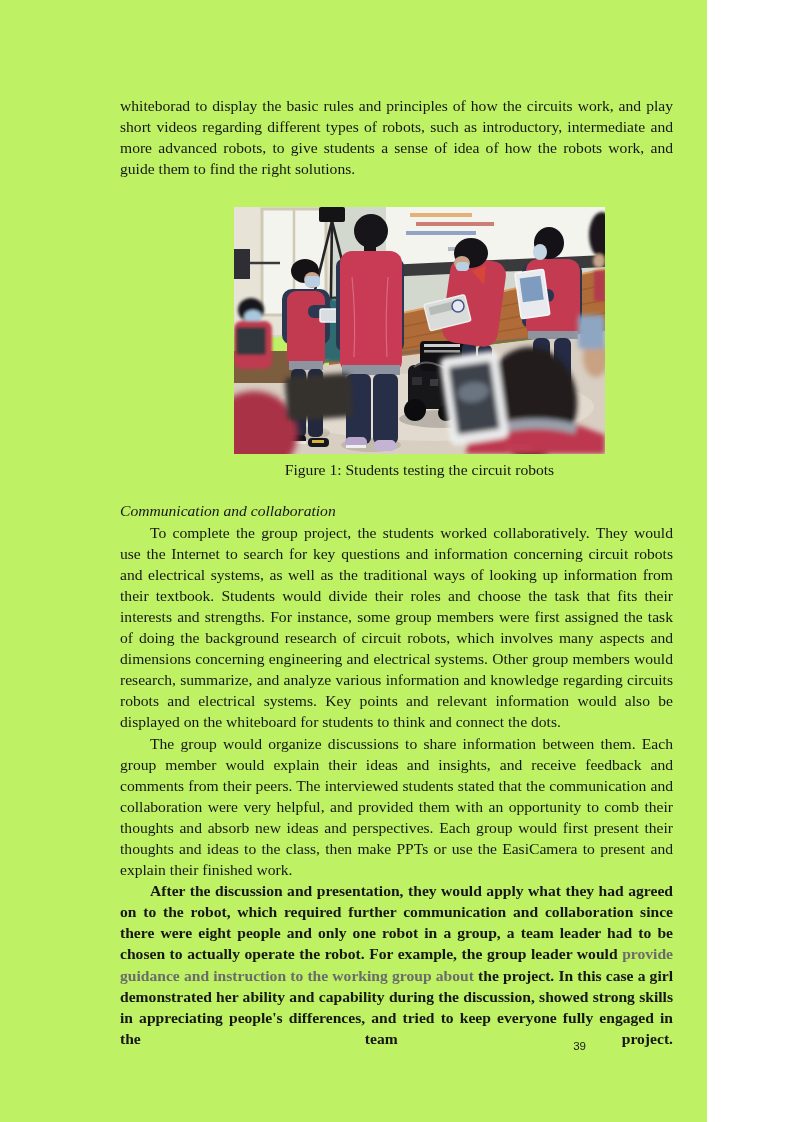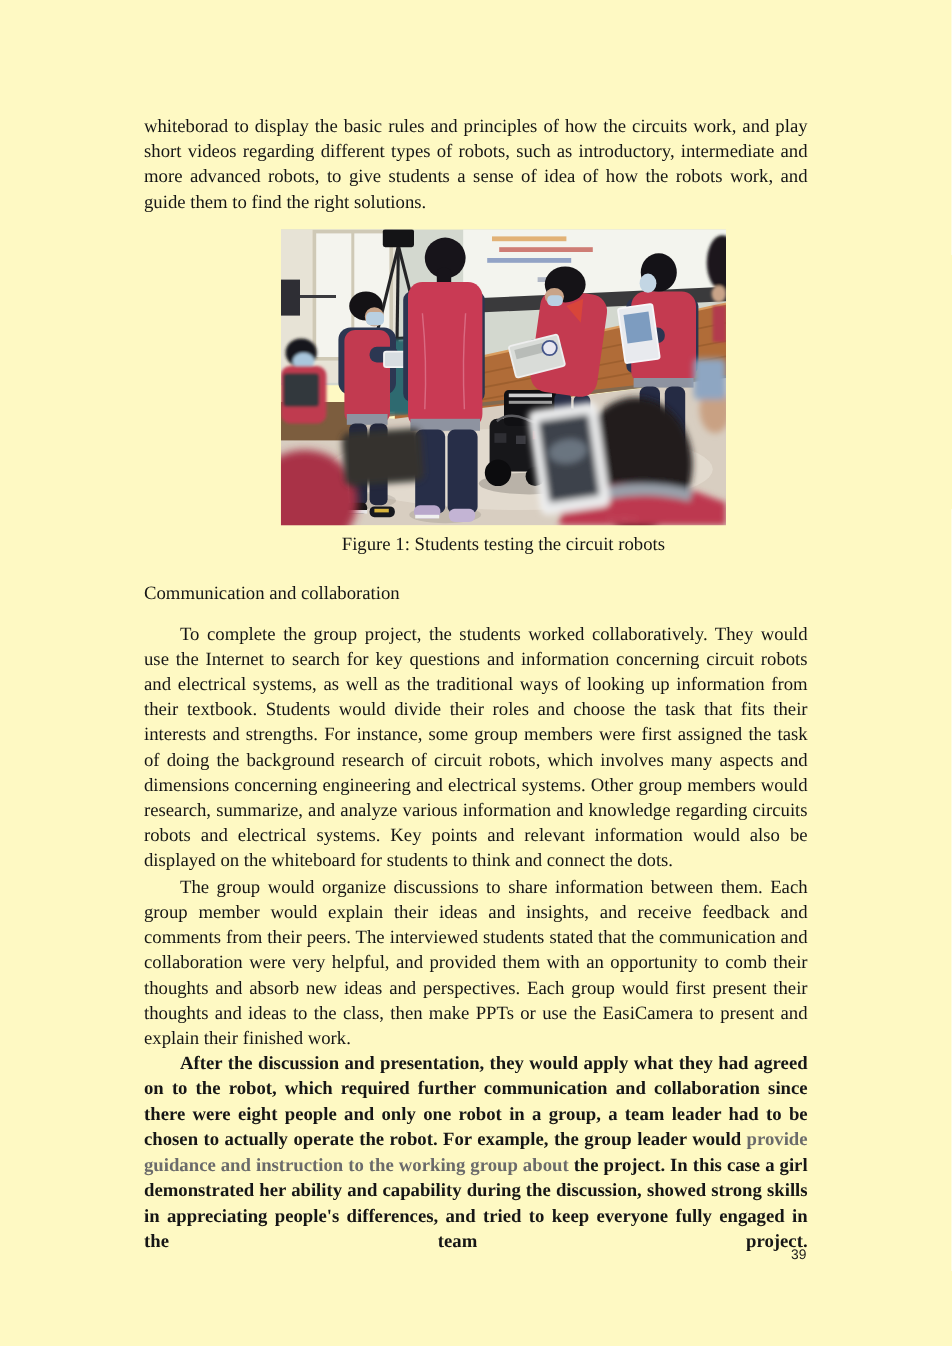--- a/index.html
+++ b/index.html
@@ -1,20 +1,20 @@
 <!DOCTYPE html>
 <html><head>
 <meta charset="utf-8">
 <style>
   html, body { margin: 0; padding: 0; background: #ffffff; }
   .page {
     position: relative;
-    width: 793px;
+    width: 707px;
     height: 1122px;
-    background: #fef9c3;
+    background: #bef264;
     font-family: "Liberation Serif", "DejaVu Serif", serif;
     color: #161616;
     overflow: hidden;
   }
   .content {
     position: absolute;
     left: 120px;
     top: 95px;
     width: 553px;
     font-size: 15.6px;
@@ -22,37 +22,38 @@
   }
   p.para {
     margin: 0;
     text-align: justify;
     text-align-last: left;
   }
   p.para.indent { text-indent: 30px; }
   p.para.justify-last { text-align-last: justify; font-weight: bold; }
   .gray-span { color: #6b6b6b; }
   .figure-block {
-    margin: 12px 0 0 114px;
+    margin: 28px 0 0 114px;
     width: 371px;
   }
   .figure-photo-wrap {
     width: 371px;
     height: 247px;
     overflow: hidden;
     display: block;
   }
   .figure-caption {
     margin-top: 5px;
     text-align: center;
     font-size: 15.6px;
     line-height: 21.1px;
   }
   .section-heading {
-    margin: 20px 0 12px 0;
+    margin: 20px 0 0 0;
+    font-style: italic;
     font-weight: normal;
     font-size: 15.6px;
     line-height: 21.1px;
   }
   .page-number {
     position: absolute;
     top: 1040px;
     right: 121px;
     font-family: "Liberation Sans", "DejaVu Sans", sans-serif;
     font-size: 11.5px;

